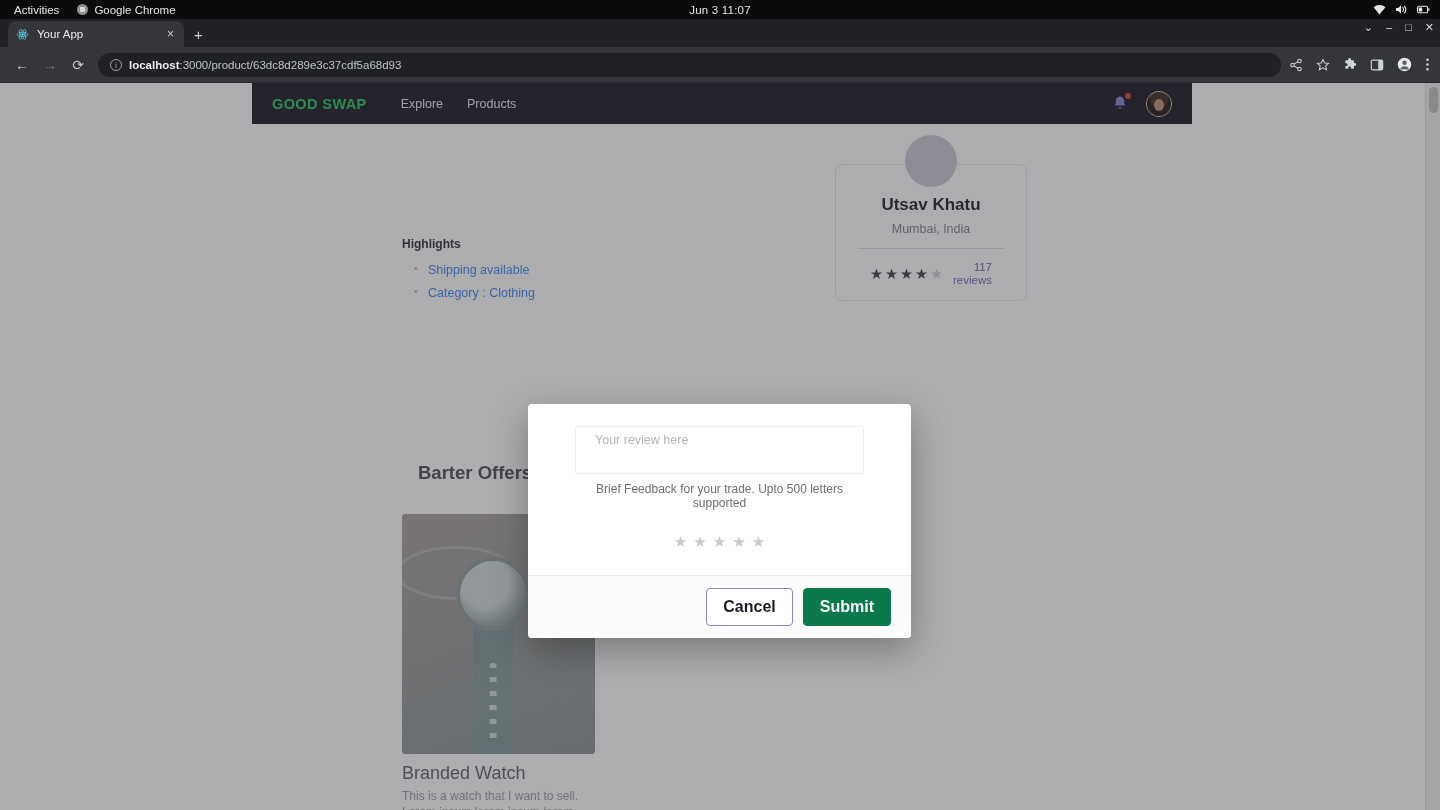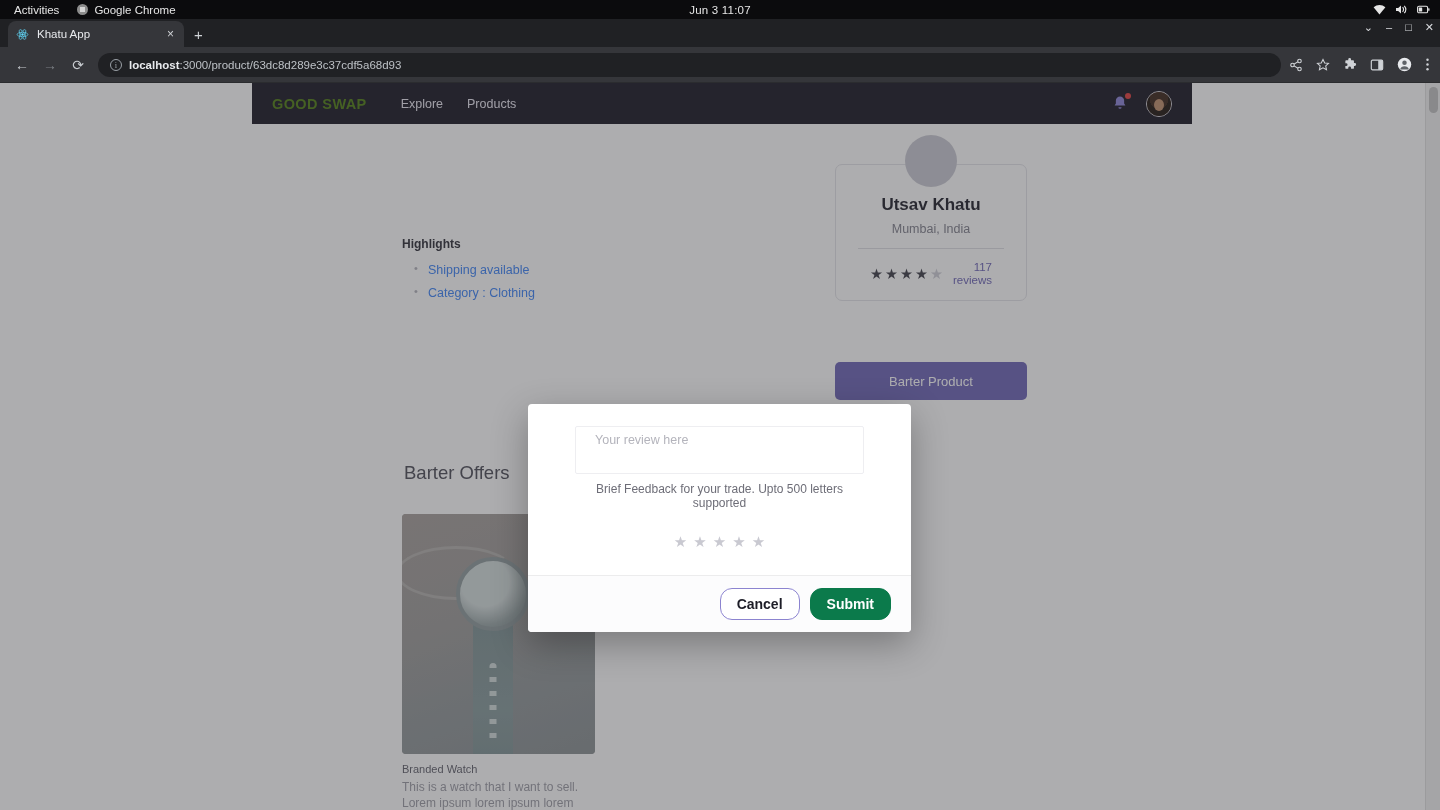--- a/index.html
+++ b/index.html
@@ -101,21 +101,21 @@
   .gutter-l { position: absolute; top: 0; left: 0; width: 252px; height: 727px; background: #fff; }
   .gutter-r { position: absolute; top: 0; right: 0; width: 248px; height: 727px; background: #fff; }
 
   
   .appnav {
     position: absolute; top: 0; left: 252px; width: 940px; height: 41px;
     background: #15131f;
     display: flex; align-items: center; padding: 0 20px;
   }
   .brand {
-    color: #4d7c0f; font-weight: 700; font-size: 14.5px;
+    color: #22c55e; font-weight: 700; font-size: 14.5px;
     letter-spacing: .4px; margin-right: 34px;
   }
   .navlink { color: #e8e6f0; font-size: 12.5px; margin-right: 24px; }
   .nav-right {
     margin-left: auto; display: flex; align-items: center; gap: 17px;
   }
   .bell-wrap { position: relative; width: 18px; height: 20px; }
   .bell-dot {
     position: absolute; right: -2px; top: -1px;
     width: 6px; height: 6px; border-radius: 50%; background: #e23b3b;
@@ -174,22 +174,22 @@
     font-size: 11.5px; color: #6b63b5; line-height: 1.15; text-align: right;
   }
 
   .barter-btn {
     position: absolute; left: 583px; top: 238px; width: 192px; height: 38px;
     background: #6c63b5; color: #fff; border: none; border-radius: 5px;
     font-size: 13px; font-family: inherit;
   }
 
   .offers-title {
-    position: absolute; left: 152px; top: 338px;
-    font-size: 18.5px; font-weight: 400; color: #4a4a55;
+    position: absolute; left: 166px; top: 338px;
+    font-size: 18.5px; font-weight: 700; color: #4a4a55;
   }
 
   
   .prod-card { position: absolute; left: 150px; top: 390px; width: 193px; }
   .prod-img {
     width: 193px; height: 240px; border-radius: 4px; overflow: hidden;
     position: relative; background: #9b9a98;
   }
   .prod-img .surface {
     position: absolute; inset: 0;
@@ -211,21 +211,21 @@
     position: absolute; left: 47%; top: 44%; transform: translateX(-50%);
     width: 40px; height: 150px; border-radius: 6px;
     background: linear-gradient(180deg, #7e9293 0%, #86999a 60%, #7c9091 100%);
   }
   .prod-img .strap-holes {
     position: absolute; left: 47%; top: 62%; transform: translateX(-50%);
     width: 7px; height: 80px;
     background: repeating-linear-gradient(180deg, #e4ecea 0 5px, transparent 5px 14px);
     border-radius: 4px; opacity: .8;
   }
-  .prod-name { margin-top: 9px; font-size: 11px; color: #5d5d68; }
+  .prod-name { margin-top: 9px; font-size: 18px; color: #5d5d68; }
   .prod-desc {
     margin-top: 5px; font-size: 12px; color: #9a9aa3; line-height: 1.3;
   }
 
   
   .scrollbar {
     position: absolute; top: 0; right: 0; width: 15px; height: 727px;
     background: #f1f1f1; border-left: 1px solid #e0e0e0;
   }
   .scroll-thumb {
@@ -262,22 +262,22 @@
   }
   .rating-row {
     margin-top: 24px; display: flex; justify-content: center; gap: 6px;
     font-size: 15px; color: #c9c9d1; line-height: 1;
   }
   .modal-footer {
     border-top: 1px solid #ececed; background: #fcfcfd;
     padding: 12px 20px; display: flex; justify-content: flex-end; gap: 10px;
   }
   .btn {
-    height: 32px; min-width: 64px; padding: 0 16px; border-radius: 12px;
-    font-size: 14px; font-family: inherit; font-weight: 700;
+    height: 38px; min-width: 64px; padding: 0 16px; border-radius: 4px;
+    font-size: 16px; font-family: inherit; font-weight: 700;
   }
   .btn-cancel { background: #fff; border: 1.5px solid #8c84d0; color: #1d1d27; }
   .btn-submit { background: #0b7a4b; border: 1.5px solid #0b7a4b; color: #fff; }
 </style>
 </head>
 <body>
 
 <div class="gnome-bar">
   <div class="gnome-left">
     <span>Activities</span>
@@ -314,21 +314,21 @@
     <span class="tab-fav">
       <svg width="13" height="13" viewBox="0 0 24 24">
         <circle cx="12" cy="12" r="2.2" fill="#61dafb"></circle>
         <g stroke="#61dafb" stroke-width="1.2" fill="none">
           <ellipse cx="12" cy="12" rx="10" ry="4"></ellipse>
           <ellipse cx="12" cy="12" rx="10" ry="4" transform="rotate(60 12 12)"></ellipse>
           <ellipse cx="12" cy="12" rx="10" ry="4" transform="rotate(120 12 12)"></ellipse>
         </g>
       </svg>
     </span>
-    <span class="tab-title">Khatu App</span>
+    <span class="tab-title">Your App</span>
     <span class="tab-close">×</span>
   </div>
   <span class="tab-new">+</span>
   <div class="win-ctrls">
     <span>⌄</span>
     <span>–</span>
     <span>□</span>
     <span>✕</span>
   </div>
 </div>
@@ -428,21 +428,20 @@
           <span class="star-on">★</span>
           <span class="star-off">★</span>
         </div>
         <div class="reviews-link">
           <span>117</span><br>
           <span>reviews</span>
         </div>
       </div>
     </div>
 
-    <button class="barter-btn">Barter Product</button>
 
     <div class="offers-title">Barter Offers</div>
 
     <div class="prod-card">
       <div class="prod-img">
         <span class="surface"></span>
         <span class="cable"></span>
         <span class="watch-strap"></span>
         <span class="strap-holes"></span>
         <span class="watch-body"></span>

